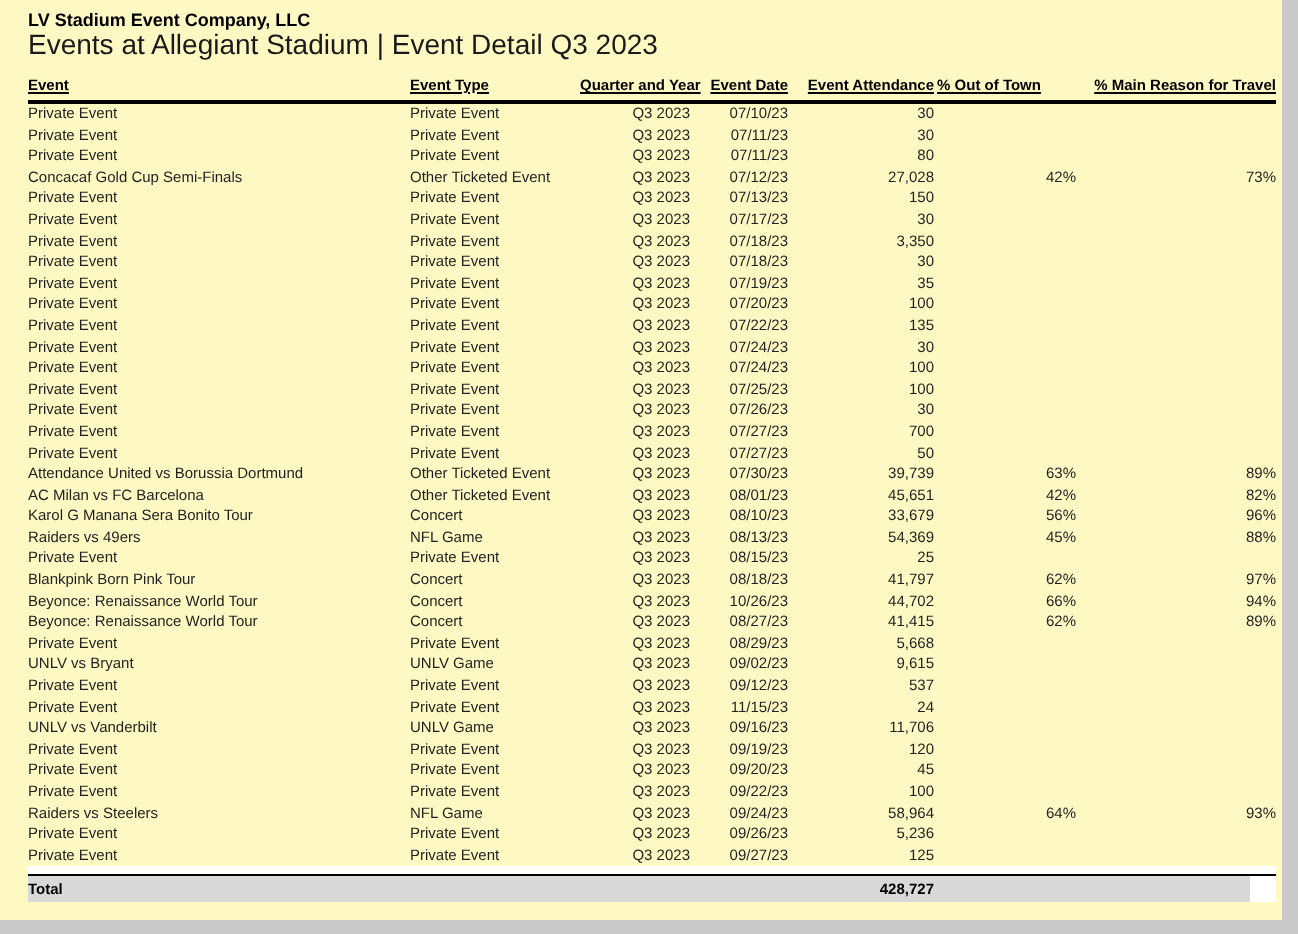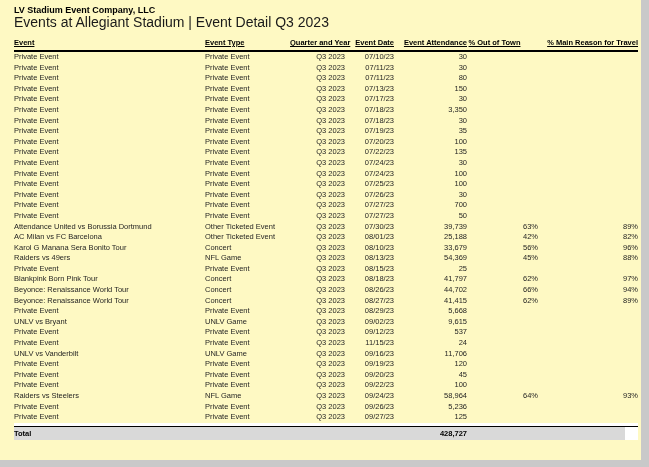--- a/index.html
+++ b/index.html
@@ -148,20 +148,29 @@
           <tr>
             <td class="al">Private Event</td>
             <td class="al">Private Event</td>
             <td class="ar">Q3 2023</td>
             <td class="ar">07/11/23</td>
             <td class="ar">80</td>
             <td class="ar"></td>
             <td class="ar"></td>
           </tr>
           <tr>
+            <td class="al">Concacaf Gold Cup Semi-Finals</td>
+            <td class="al">Other Ticketed Event</td>
+            <td class="ar">Q3 2023</td>
+            <td class="ar">07/12/23</td>
+            <td class="ar">27,028</td>
+            <td class="ar">42%</td>
+            <td class="ar">73%</td>
+          </tr>
+          <tr>
             <td class="al">Private Event</td>
             <td class="al">Private Event</td>
             <td class="ar">Q3 2023</td>
             <td class="ar">07/13/23</td>
             <td class="ar">150</td>
             <td class="ar"></td>
             <td class="ar"></td>
           </tr>
           <tr>
             <td class="al">Private Event</td>
@@ -278,21 +287,21 @@
             <td class="ar">07/30/23</td>
             <td class="ar">39,739</td>
             <td class="ar">63%</td>
             <td class="ar">89%</td>
           </tr>
           <tr>
             <td class="al">AC Milan vs FC Barcelona</td>
             <td class="al">Other Ticketed Event</td>
             <td class="ar">Q3 2023</td>
             <td class="ar">08/01/23</td>
-            <td class="ar">25,188</td>
+            <td class="ar">45,651</td>
             <td class="ar">42%</td>
             <td class="ar">82%</td>
           </tr>
           <tr>
             <td class="al">Karol G Manana Sera Bonito Tour</td>
             <td class="al">Concert</td>
             <td class="ar">Q3 2023</td>
             <td class="ar">08/10/23</td>
             <td class="ar">33,679</td>
             <td class="ar">56%</td>
@@ -322,21 +331,21 @@
             <td class="ar">Q3 2023</td>
             <td class="ar">08/18/23</td>
             <td class="ar">41,797</td>
             <td class="ar">62%</td>
             <td class="ar">97%</td>
           </tr>
           <tr>
             <td class="al">Beyonce: Renaissance World Tour</td>
             <td class="al">Concert</td>
             <td class="ar">Q3 2023</td>
-            <td class="ar">08/26/23</td>
+            <td class="ar">10/26/23</td>
             <td class="ar">44,702</td>
             <td class="ar">66%</td>
             <td class="ar">94%</td>
           </tr>
           <tr>
             <td class="al">Beyonce: Renaissance World Tour</td>
             <td class="al">Concert</td>
             <td class="ar">Q3 2023</td>
             <td class="ar">08/27/23</td>
             <td class="ar">41,415</td>

